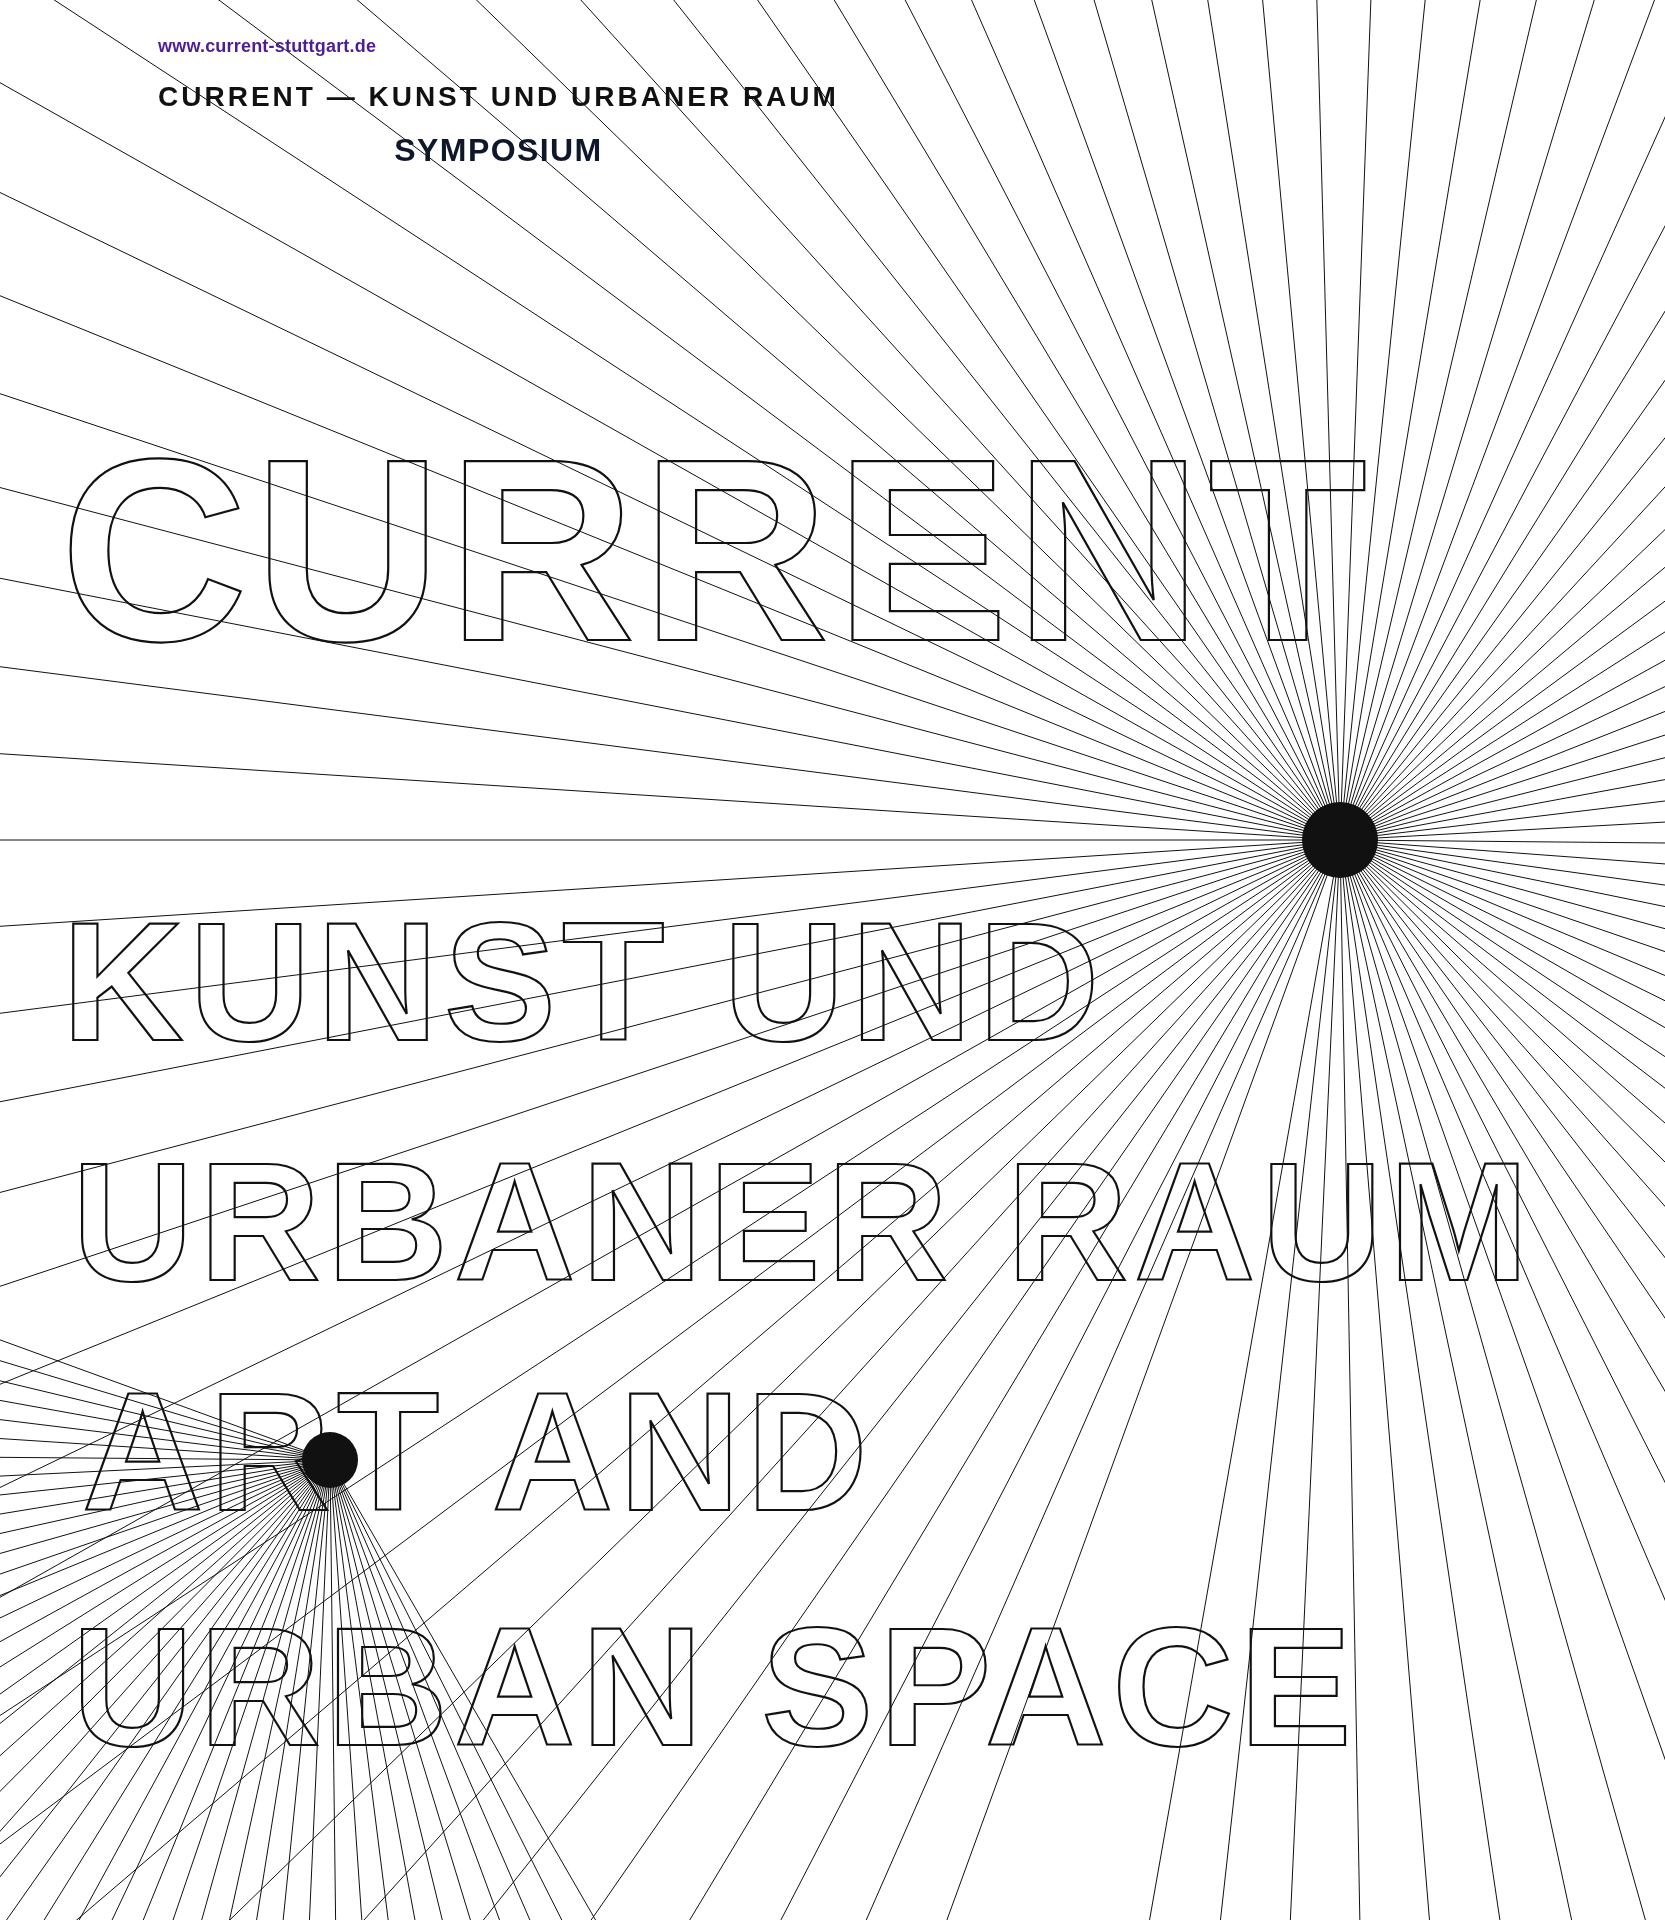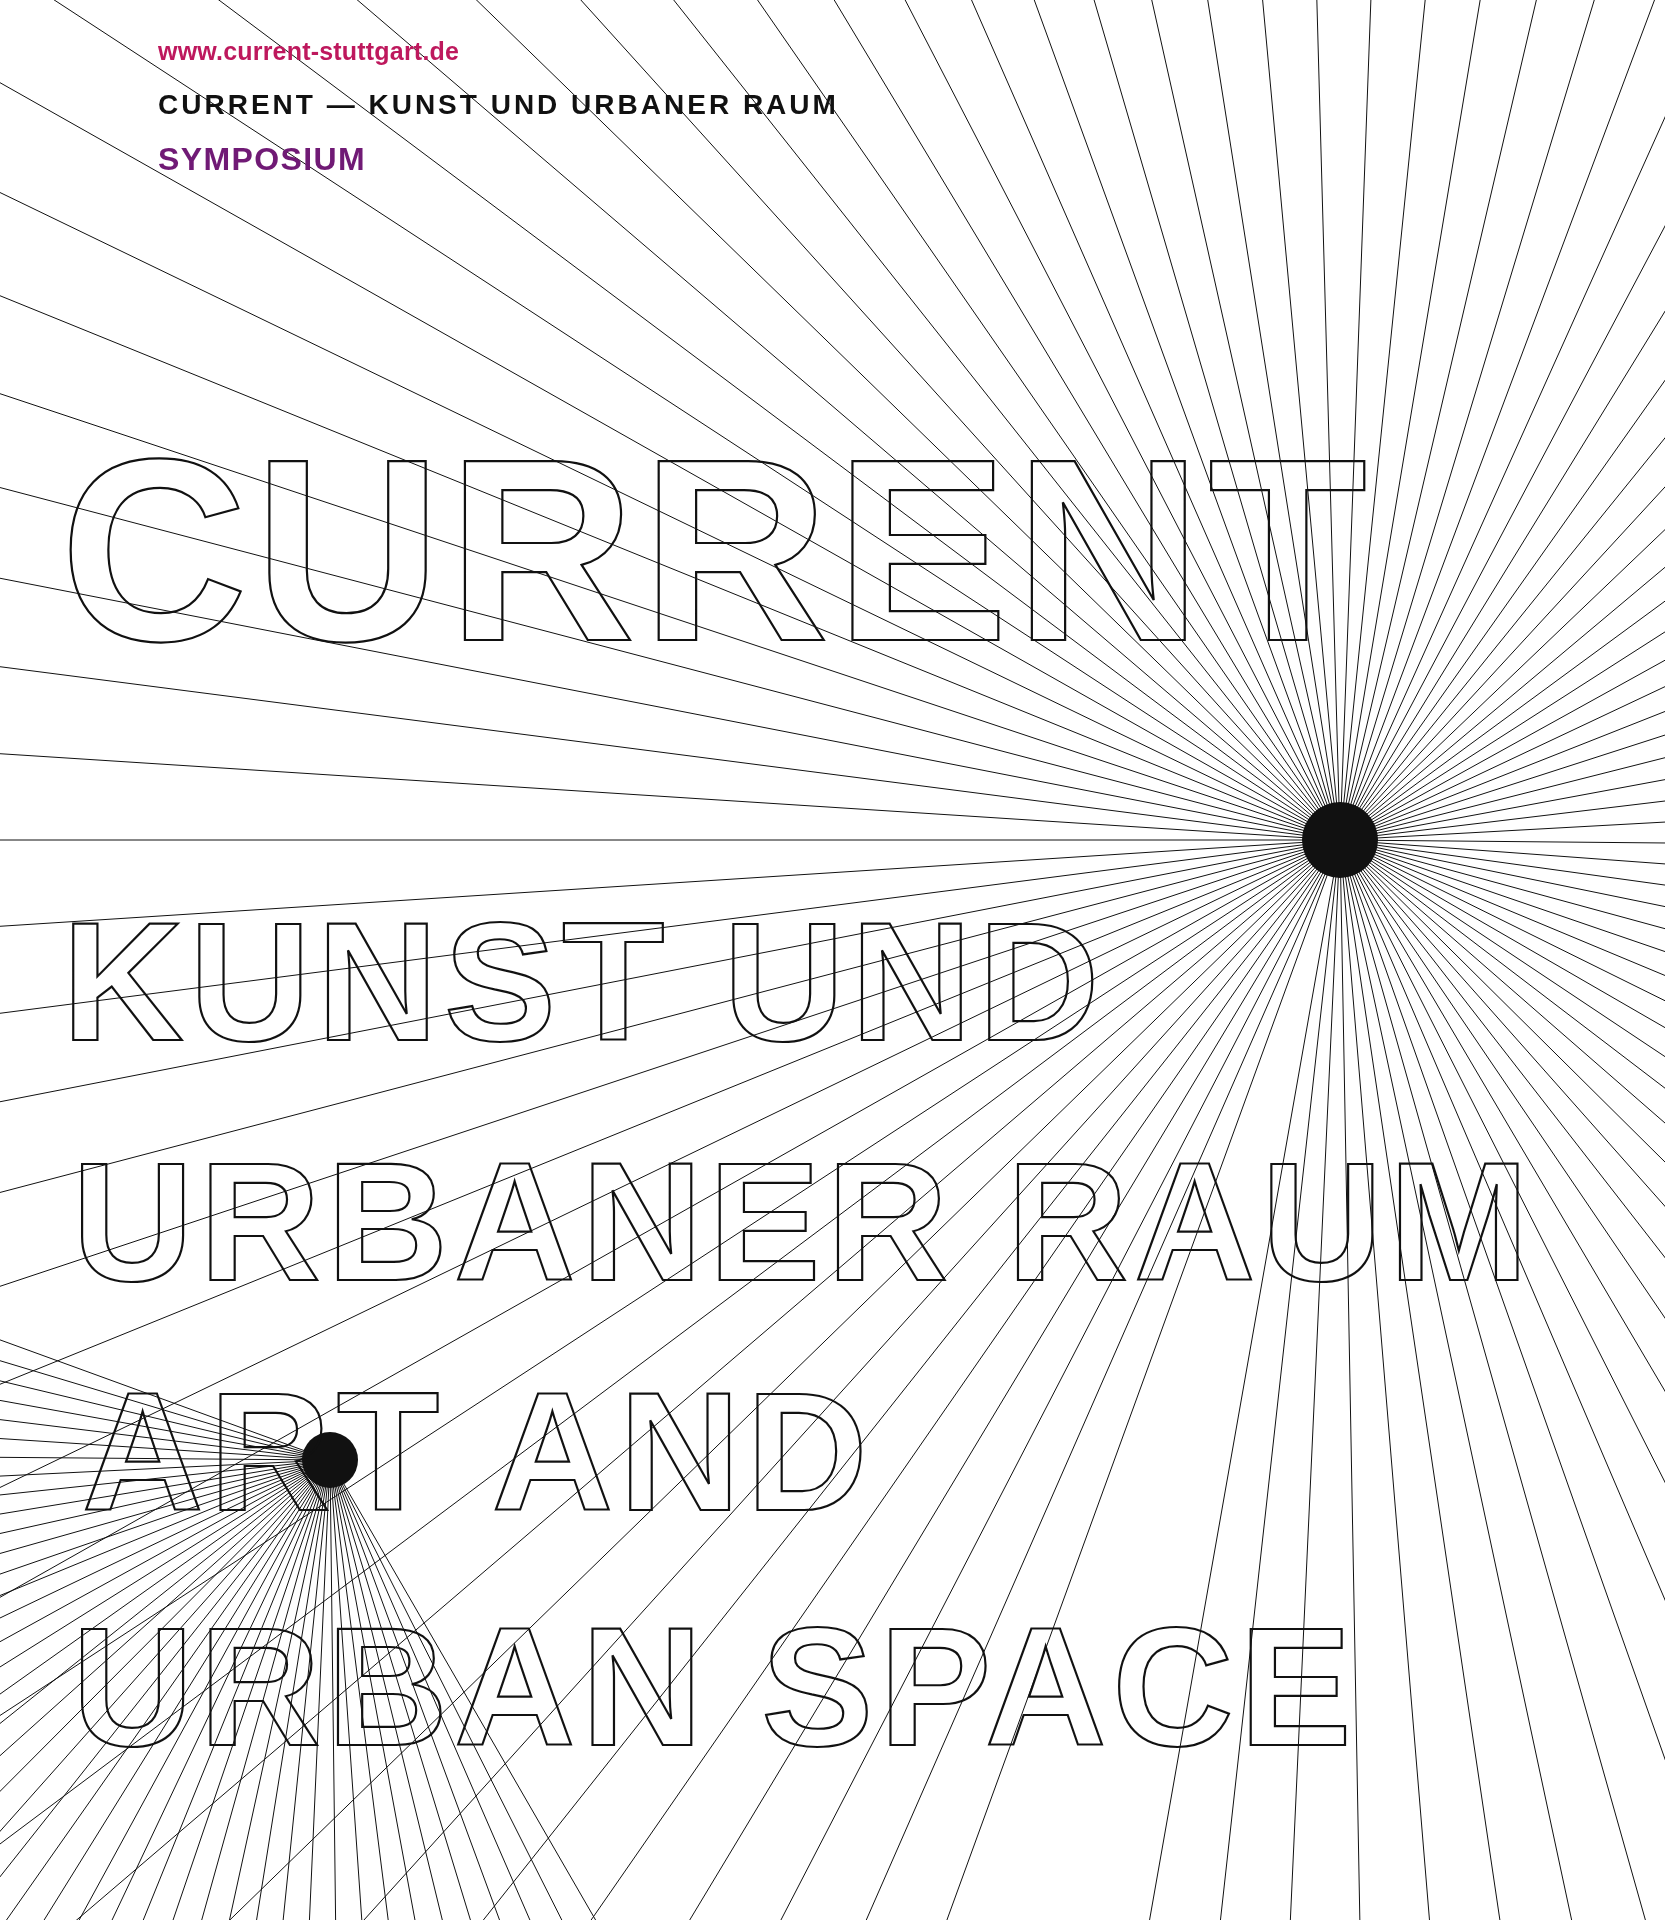--- a/index.html
+++ b/index.html
@@ -32,44 +32,45 @@
     height: 1920px;
     pointer-events: none;
   }
   .meta {
     position: absolute;
     left: 158px;
     top: 36px;
     z-index: 5;
   }
   .meta .url {
-    font-size: 25px;
+    font-size: 18px;
     font-weight: 700;
     letter-spacing: 0.2px;
     line-height: 1.2;
     margin: 0 0 22px 0;
-    color: #be185d;
+    color: #4c1d95;
   }
   .meta .series {
     font-size: 28px;
     font-weight: 700;
     letter-spacing: 3.0px;
     line-height: 1.2;
     margin: 0 0 18px 0;
     color: #111111;
     white-space: nowrap;
     text-align: center;
   }
   .meta .kind {
     font-size: 32px;
     font-weight: 700;
     letter-spacing: 1.4px;
     line-height: 1.2;
     margin: 0;
-    color: #701a75;
+    color: #0f172a;
+    text-align: center;
   }
   .outline-text {
     fill: none;
     stroke: #111111;
     stroke-width: 2.2;
     font-family: "Liberation Sans", sans-serif;
     font-weight: 700;
     letter-spacing: 6px;
   }
 </style>

